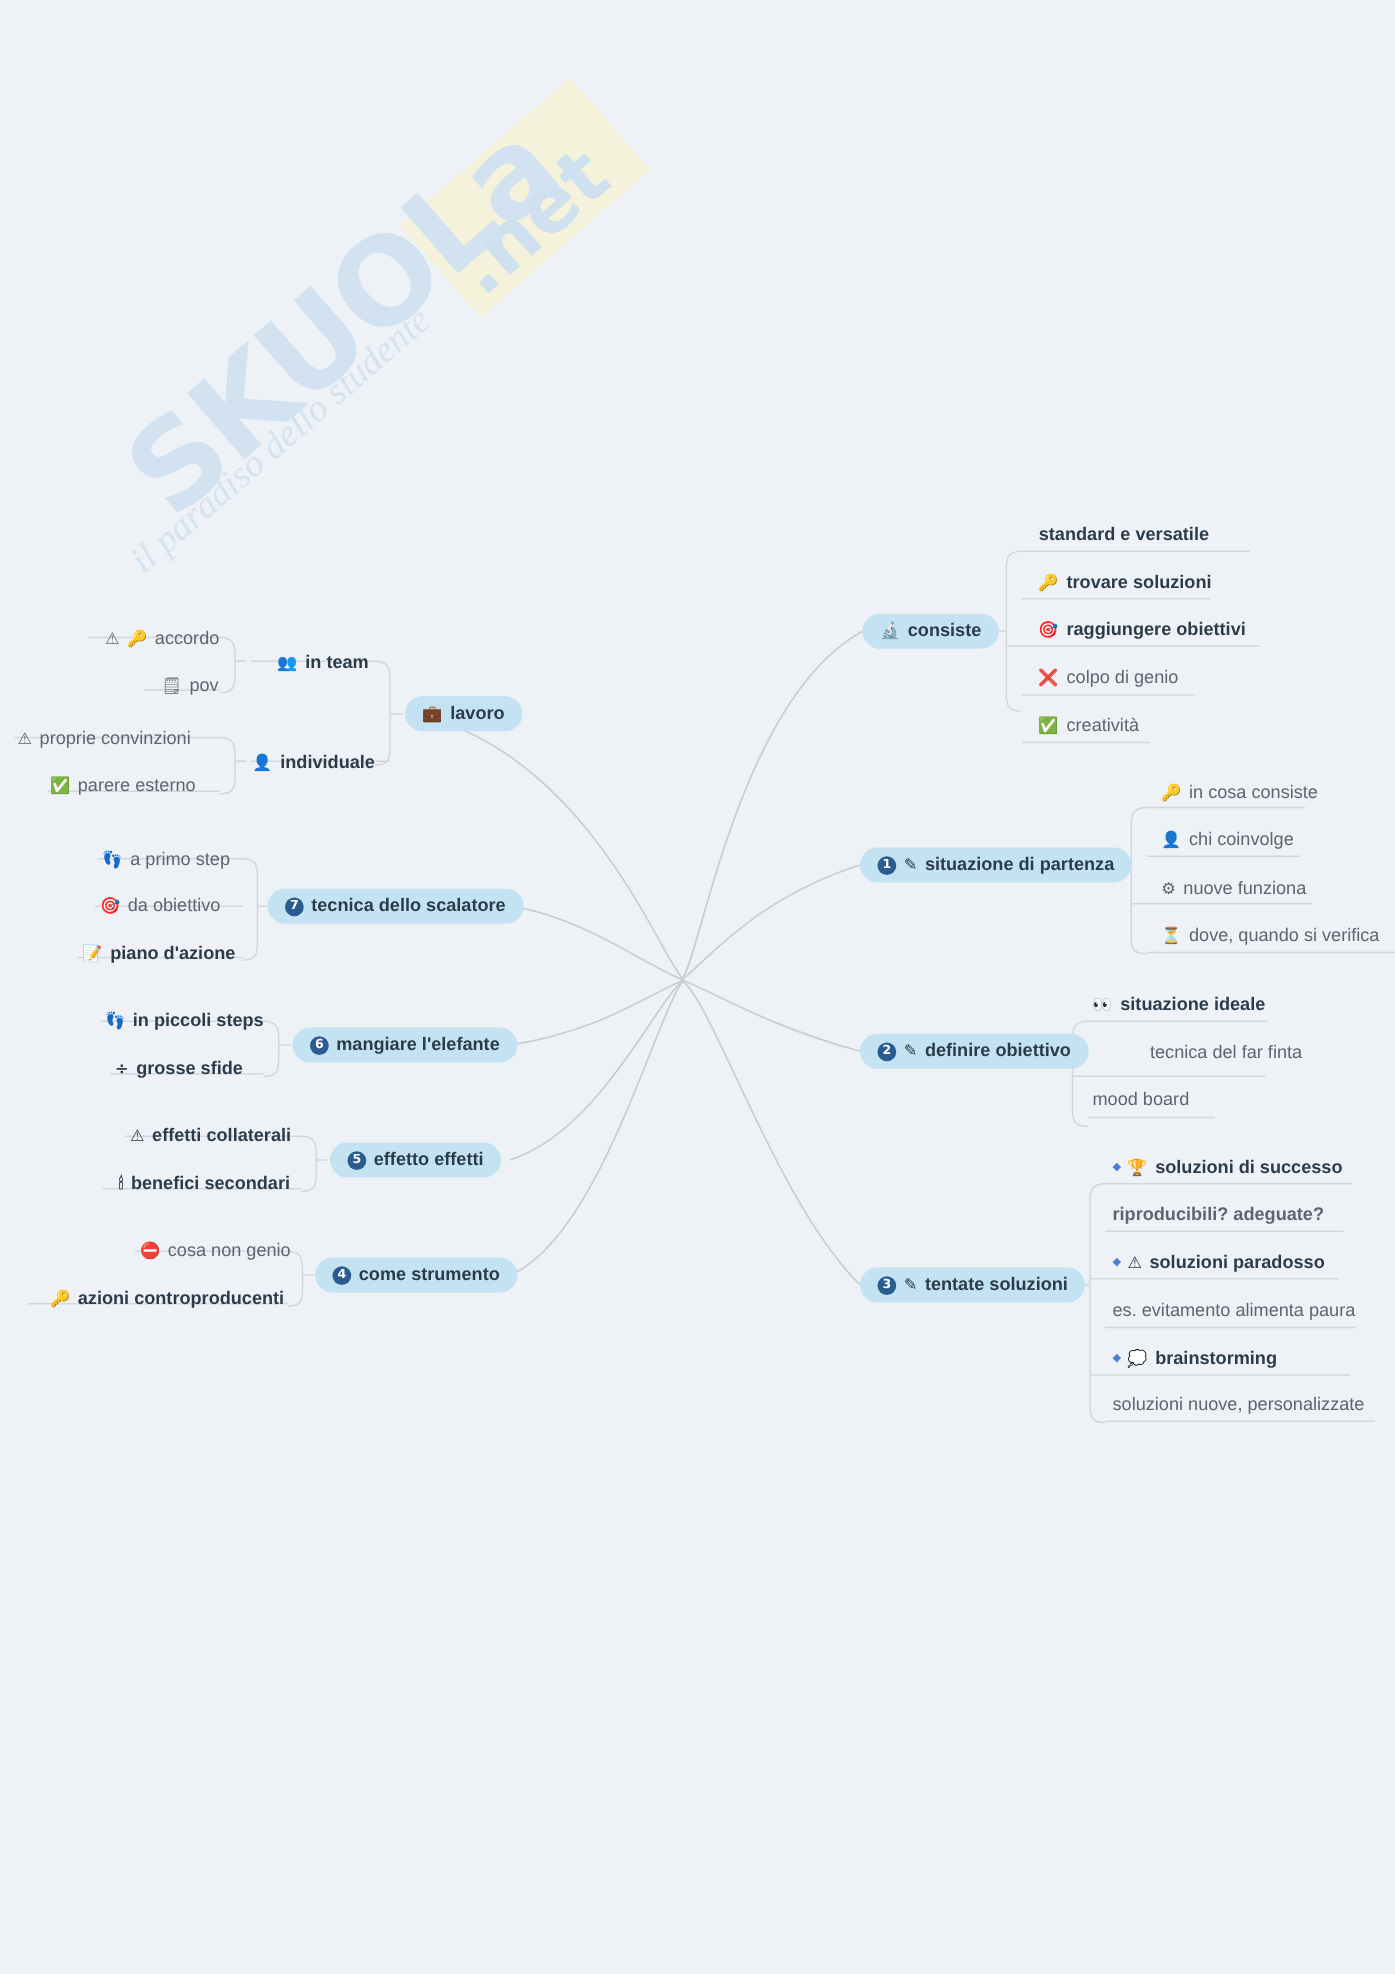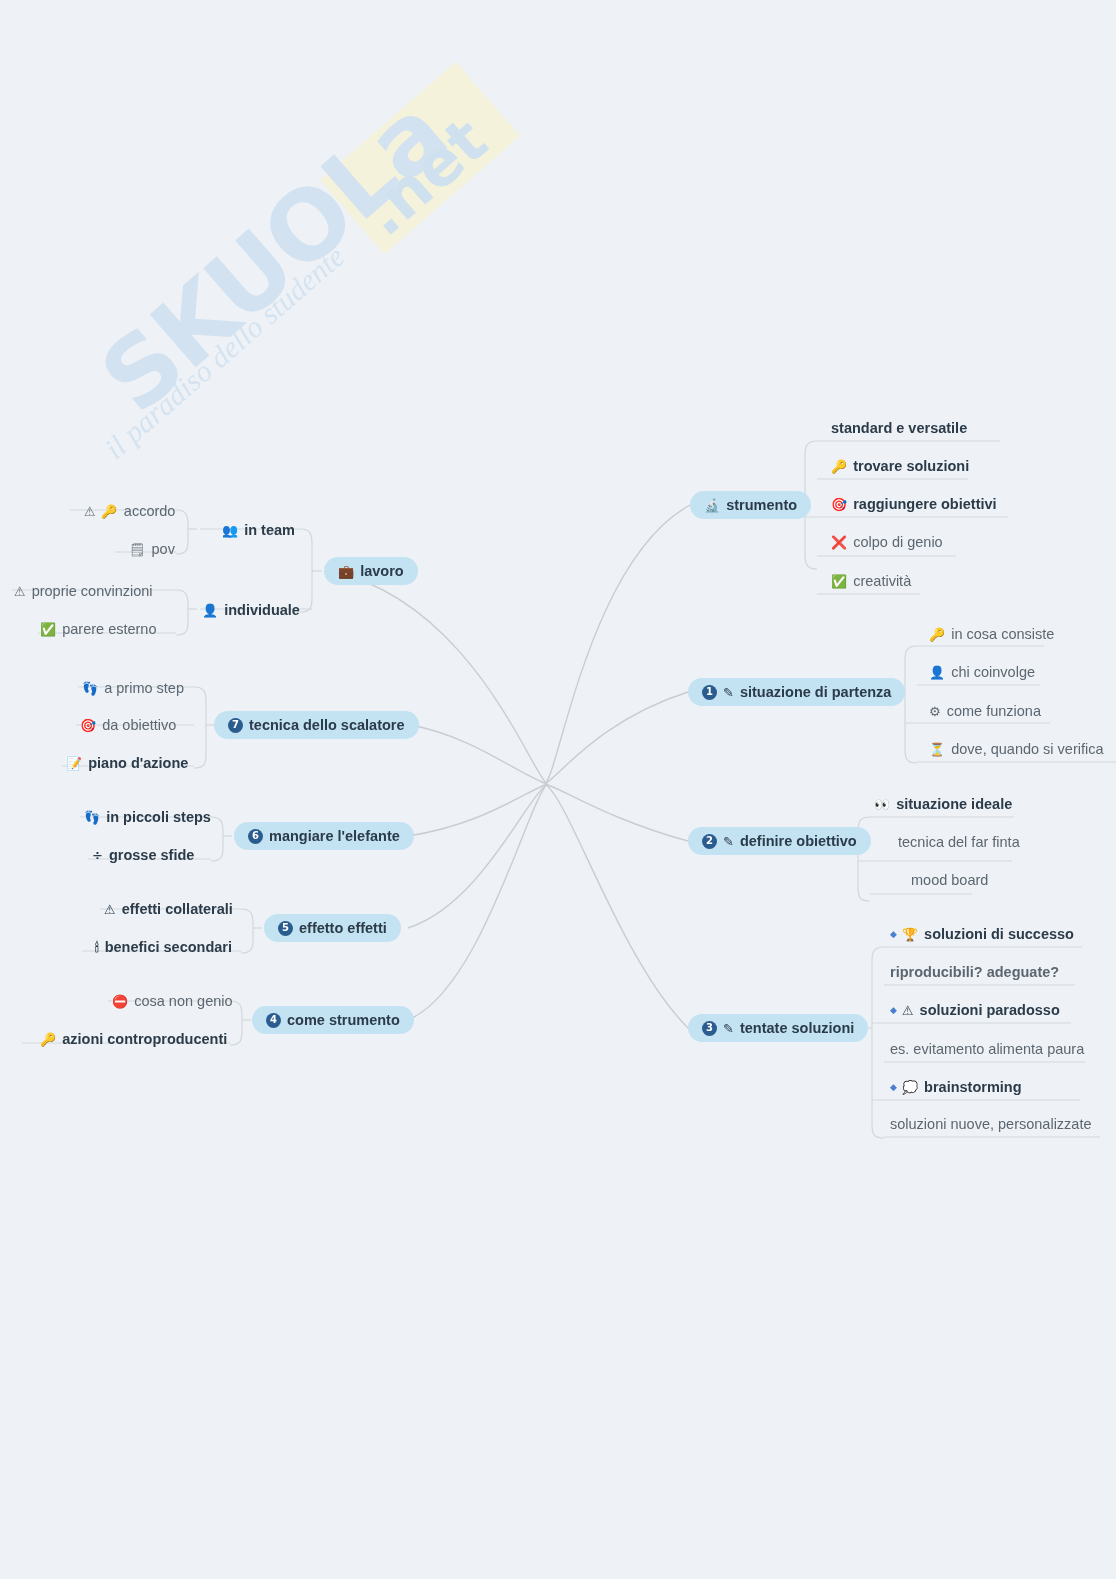--- a/index.html
+++ b/index.html
@@ -249,21 +249,21 @@
     <path class="sub" d="M241 951 H 82"></path>
 
     <path class="sub" d="M251 1020 H 242"></path>
     <path class="sub" d="M230 1001 H 108 M230 1001 C 241 1001, 242 1007, 242 1016 L242 1031 C242 1040, 241 1045, 230 1045"></path>
     <path class="sub" d="M230 1043 H 22"></path>
   </svg>
 
 
   <div class="node pill" style="left:690px; top:491px;">
     <span class="ic">🔬</span>
-    <span>strumento</span>
+    <span>consiste</span>
   </div>
   <div class="node leaf b" style="left:831px; top:417px;">
     <span>standard e versatile</span>
   </div>
   <div class="node leaf b" style="left:831px; top:455px;">
     <span class="ic">🔑</span>
     <span>trovare soluzioni</span>
   </div>
   <div class="node leaf b" style="left:831px; top:493px;">
     <span class="ic">🎯</span>
@@ -286,40 +286,40 @@
   <div class="node leaf" style="left:929px; top:623px;">
     <span class="ic">🔑</span>
     <span>in cosa consiste</span>
   </div>
   <div class="node leaf" style="left:929px; top:661px;">
     <span class="ic">👤</span>
     <span>chi coinvolge</span>
   </div>
   <div class="node leaf" style="left:929px; top:700px;">
     <span class="ic">⚙</span>
-    <span>come funziona</span>
+    <span>nuove funziona</span>
   </div>
   <div class="node leaf" style="left:929px; top:738px;">
     <span class="ic">⏳</span>
     <span>dove, quando si verifica</span>
   </div>
 
   <div class="node pill" style="left:688px; top:827px;">
     <span class="badge">2</span>
     <span class="ic">✎</span>
     <span>definire obiettivo</span>
   </div>
   <div class="node leaf b" style="left:874px; top:793px;">
     <span class="ic">👀</span>
     <span>situazione ideale</span>
   </div>
-  <div class="node leaf" style="left:898px; top:831px;">
+  <div class="node leaf" style="left:920px; top:831px;">
     <span>tecnica del far finta</span>
   </div>
-  <div class="node leaf" style="left:874px; top:869px;margin-left:37px;">
+  <div class="node leaf" style="left:874px; top:869px;">
     <span>mood board</span>
   </div>
 
   <div class="node pill" style="left:688px; top:1014px;">
     <span class="badge">3</span>
     <span class="ic">✎</span>
     <span>tentate soluzioni</span>
   </div>
   <div class="node leaf b" style="left:890px; top:923px;">
     <span class="dia">◆</span>

